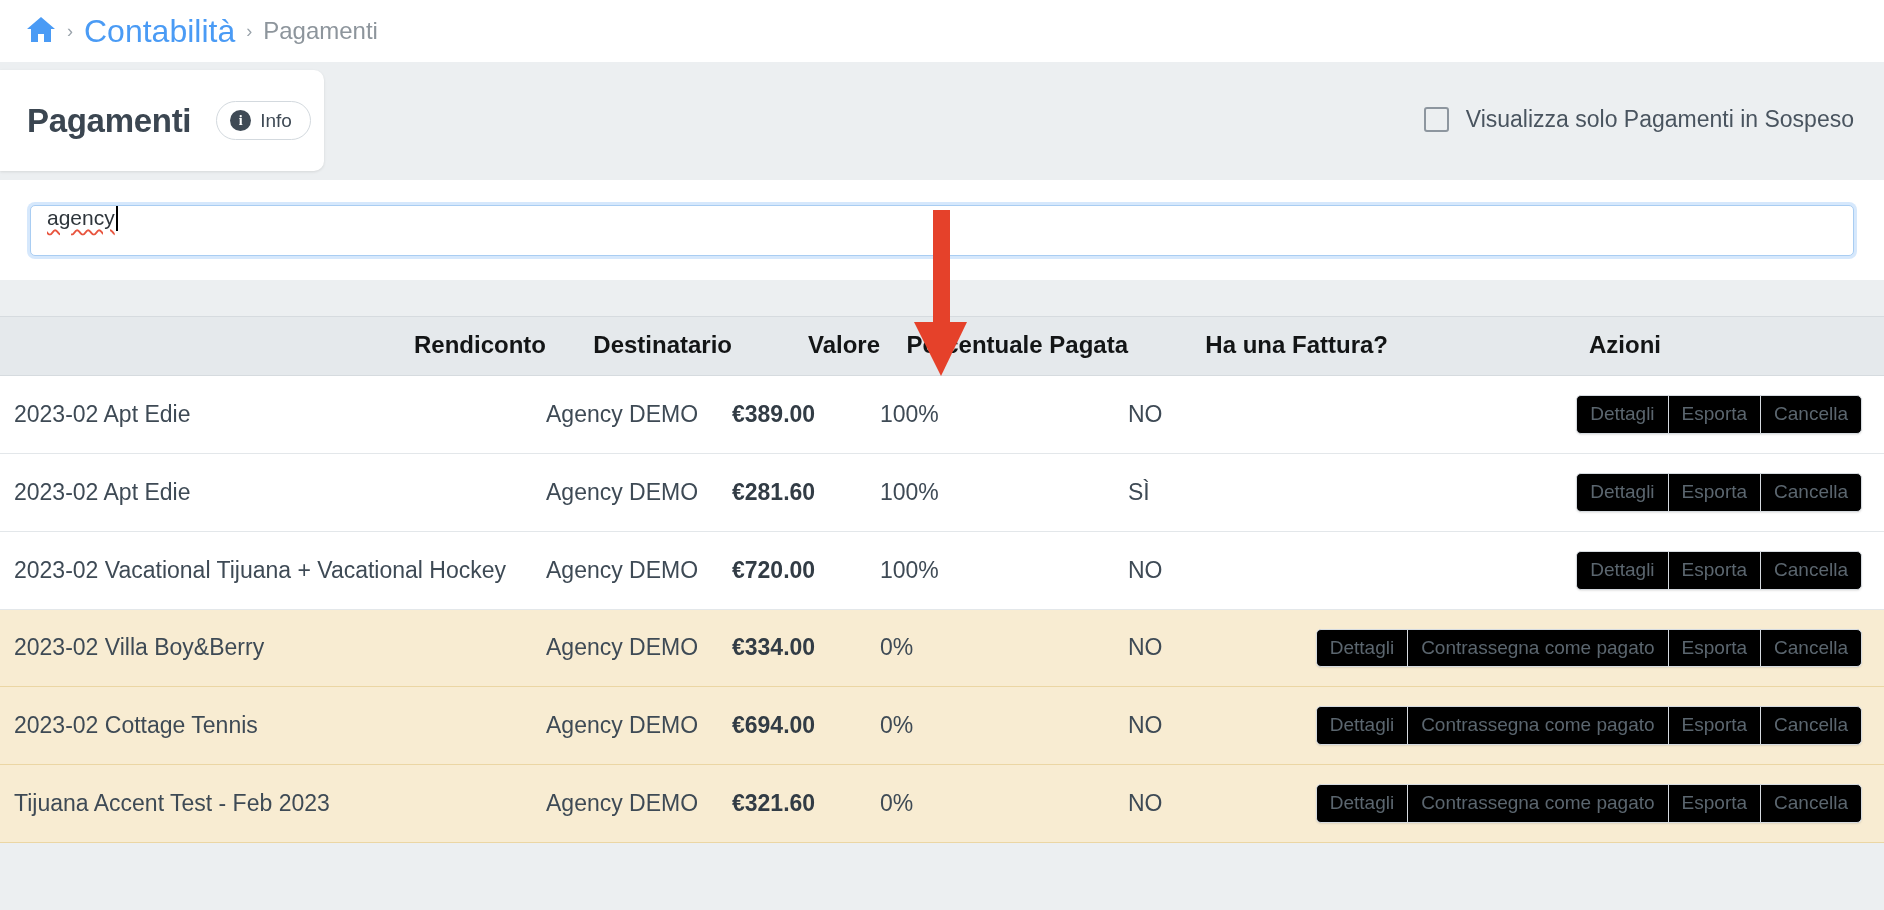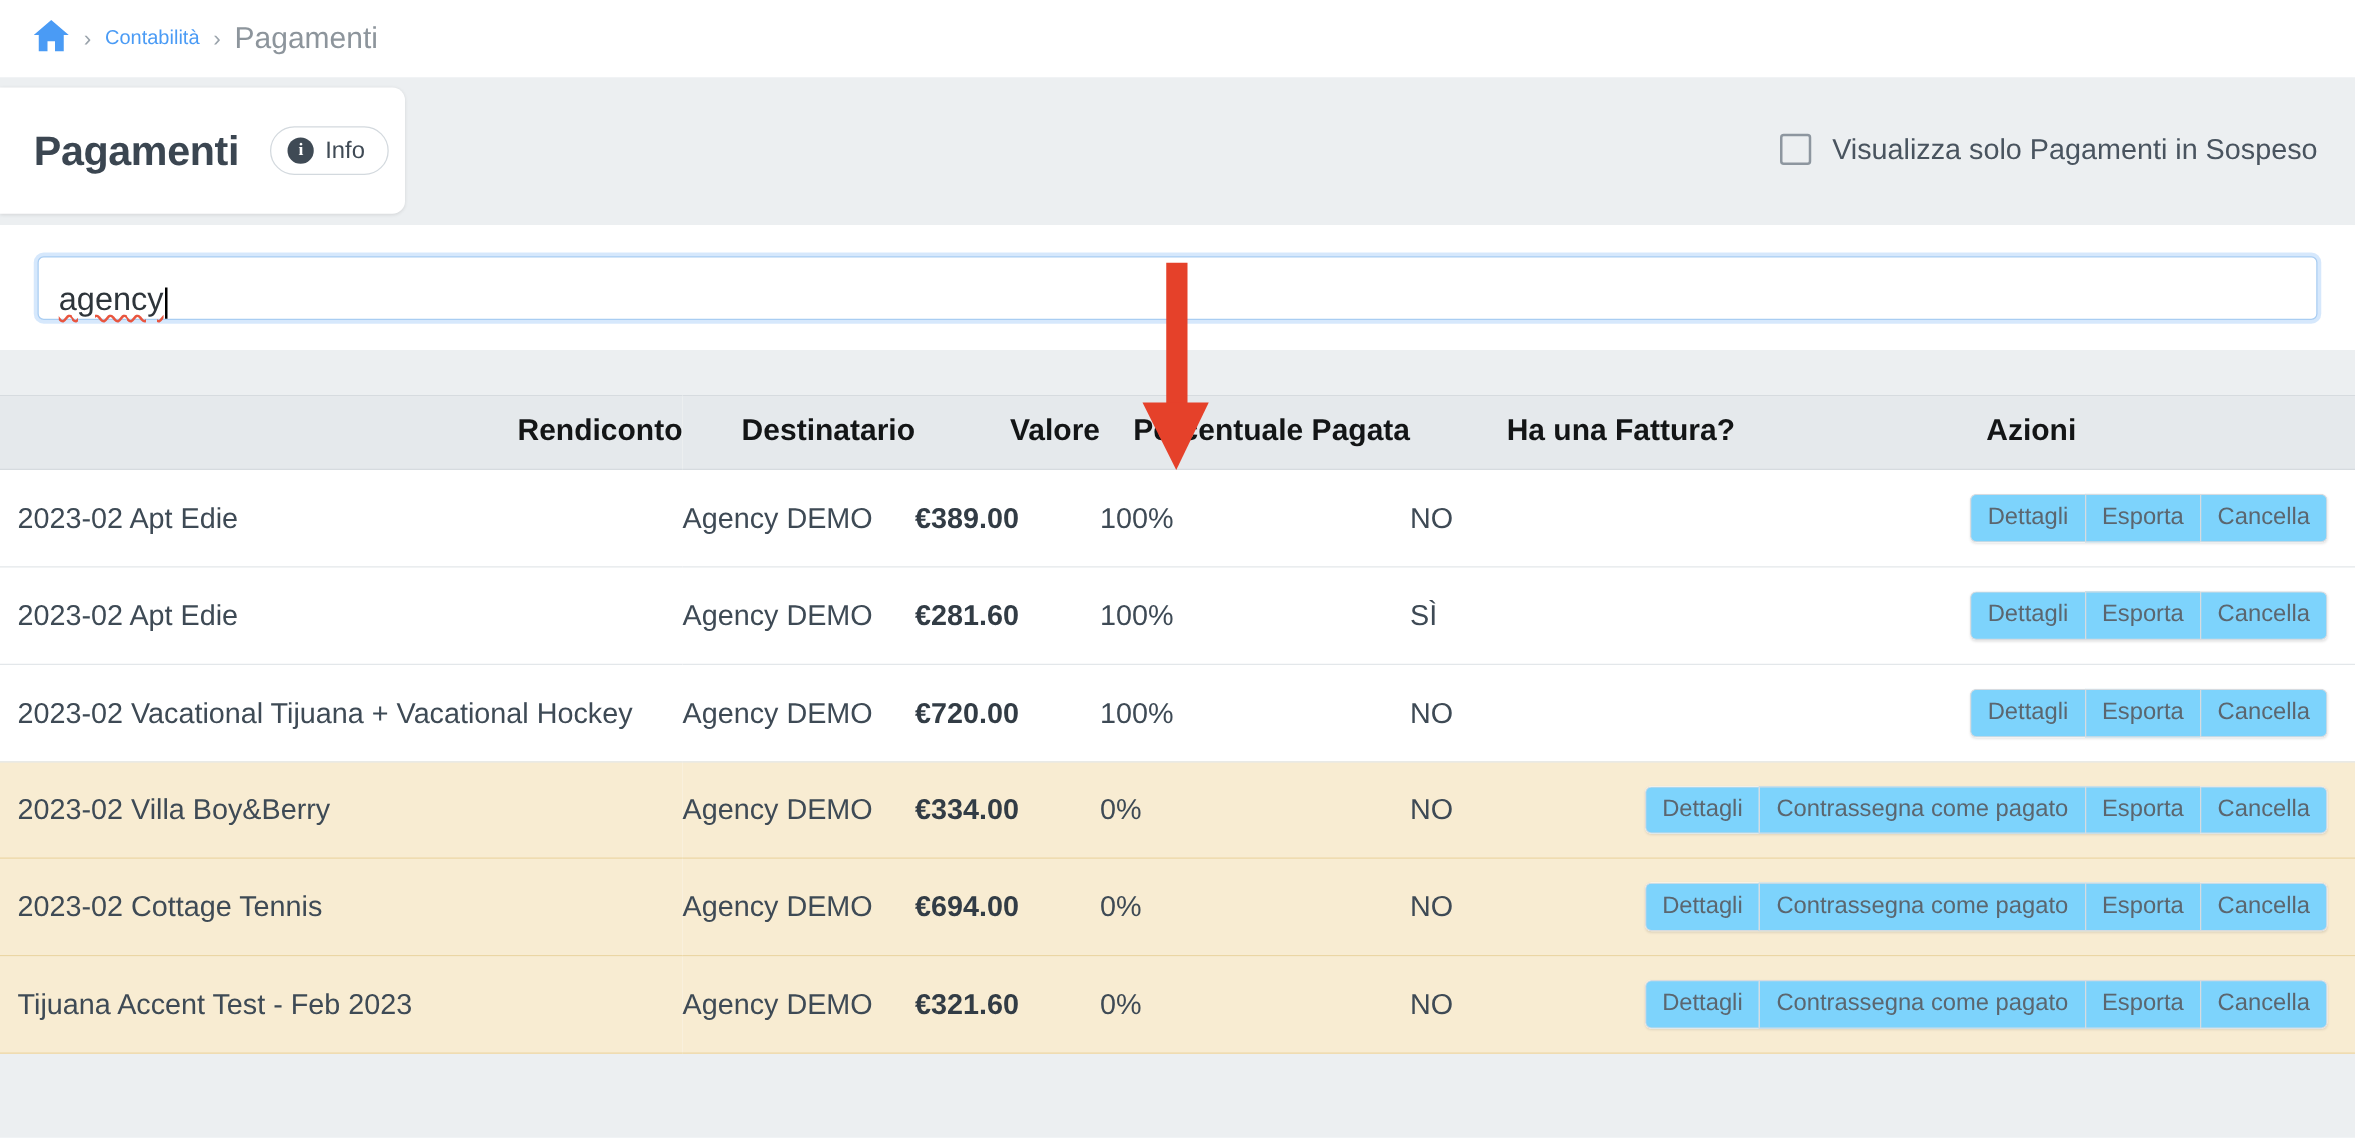--- a/index.html
+++ b/index.html
@@ -26,21 +26,21 @@
   }
   .home-icon { display: block; }
   .crumb-sep {
     color: #9aa3ab;
     font-size: 18px;
     line-height: 1;
     user-select: none;
   }
   .crumb-link {
     color: #4a9bf5;
-    font-size: 16px;
+    font-size: 32px;
     text-decoration: none;
   }
   .crumb-current {
     color: #8d959c;
     font-size: 24px;
   }
 
   
   .header-zone {
     position: relative;
@@ -121,25 +121,25 @@
   }
   .search-input {
     width: 100%;
     height: 51px;
     border: 1px solid #a9cdf2;
     border-radius: 5px;
     background: #ffffff;
     box-shadow: 0 0 0 3px rgba(120,180,245,0.30);
     padding: 0 16px;
     font-family: "Liberation Sans", sans-serif;
-    font-size: 26px;
+    font-size: 21px;
     color: #2e353b;
     outline: none;
     display: flex;
-    align-items: flex-end;
+    align-items: flex-start;
   }
   .typed {
     position: relative;
     color: #2e353b;
     text-decoration: underline wavy #e8553f;
     text-decoration-thickness: 2px;
     text-underline-offset: 4px;
   }
   .caret {
     display: inline-block;
@@ -192,21 +192,21 @@
   .actions-cell { padding-right: 22px; }
   .btn-group {
     display: inline-flex;
     float: right;
     border-radius: 5px;
     overflow: hidden;
     box-shadow: 0 1px 2px rgba(0,0,0,0.10);
     background: #ffffff;
   }
   .btn {
-    background: #7dd3fc;
+    background: #000000;
     border: 1px solid #d6dbe0;
     border-right-width: 0;
     color: #5b666f;
     font-family: "Liberation Sans", sans-serif;
     font-size: 19px;
     padding: 7px 13px 8px 13px;
     cursor: pointer;
     white-space: nowrap;
     line-height: 1.15;
   }

